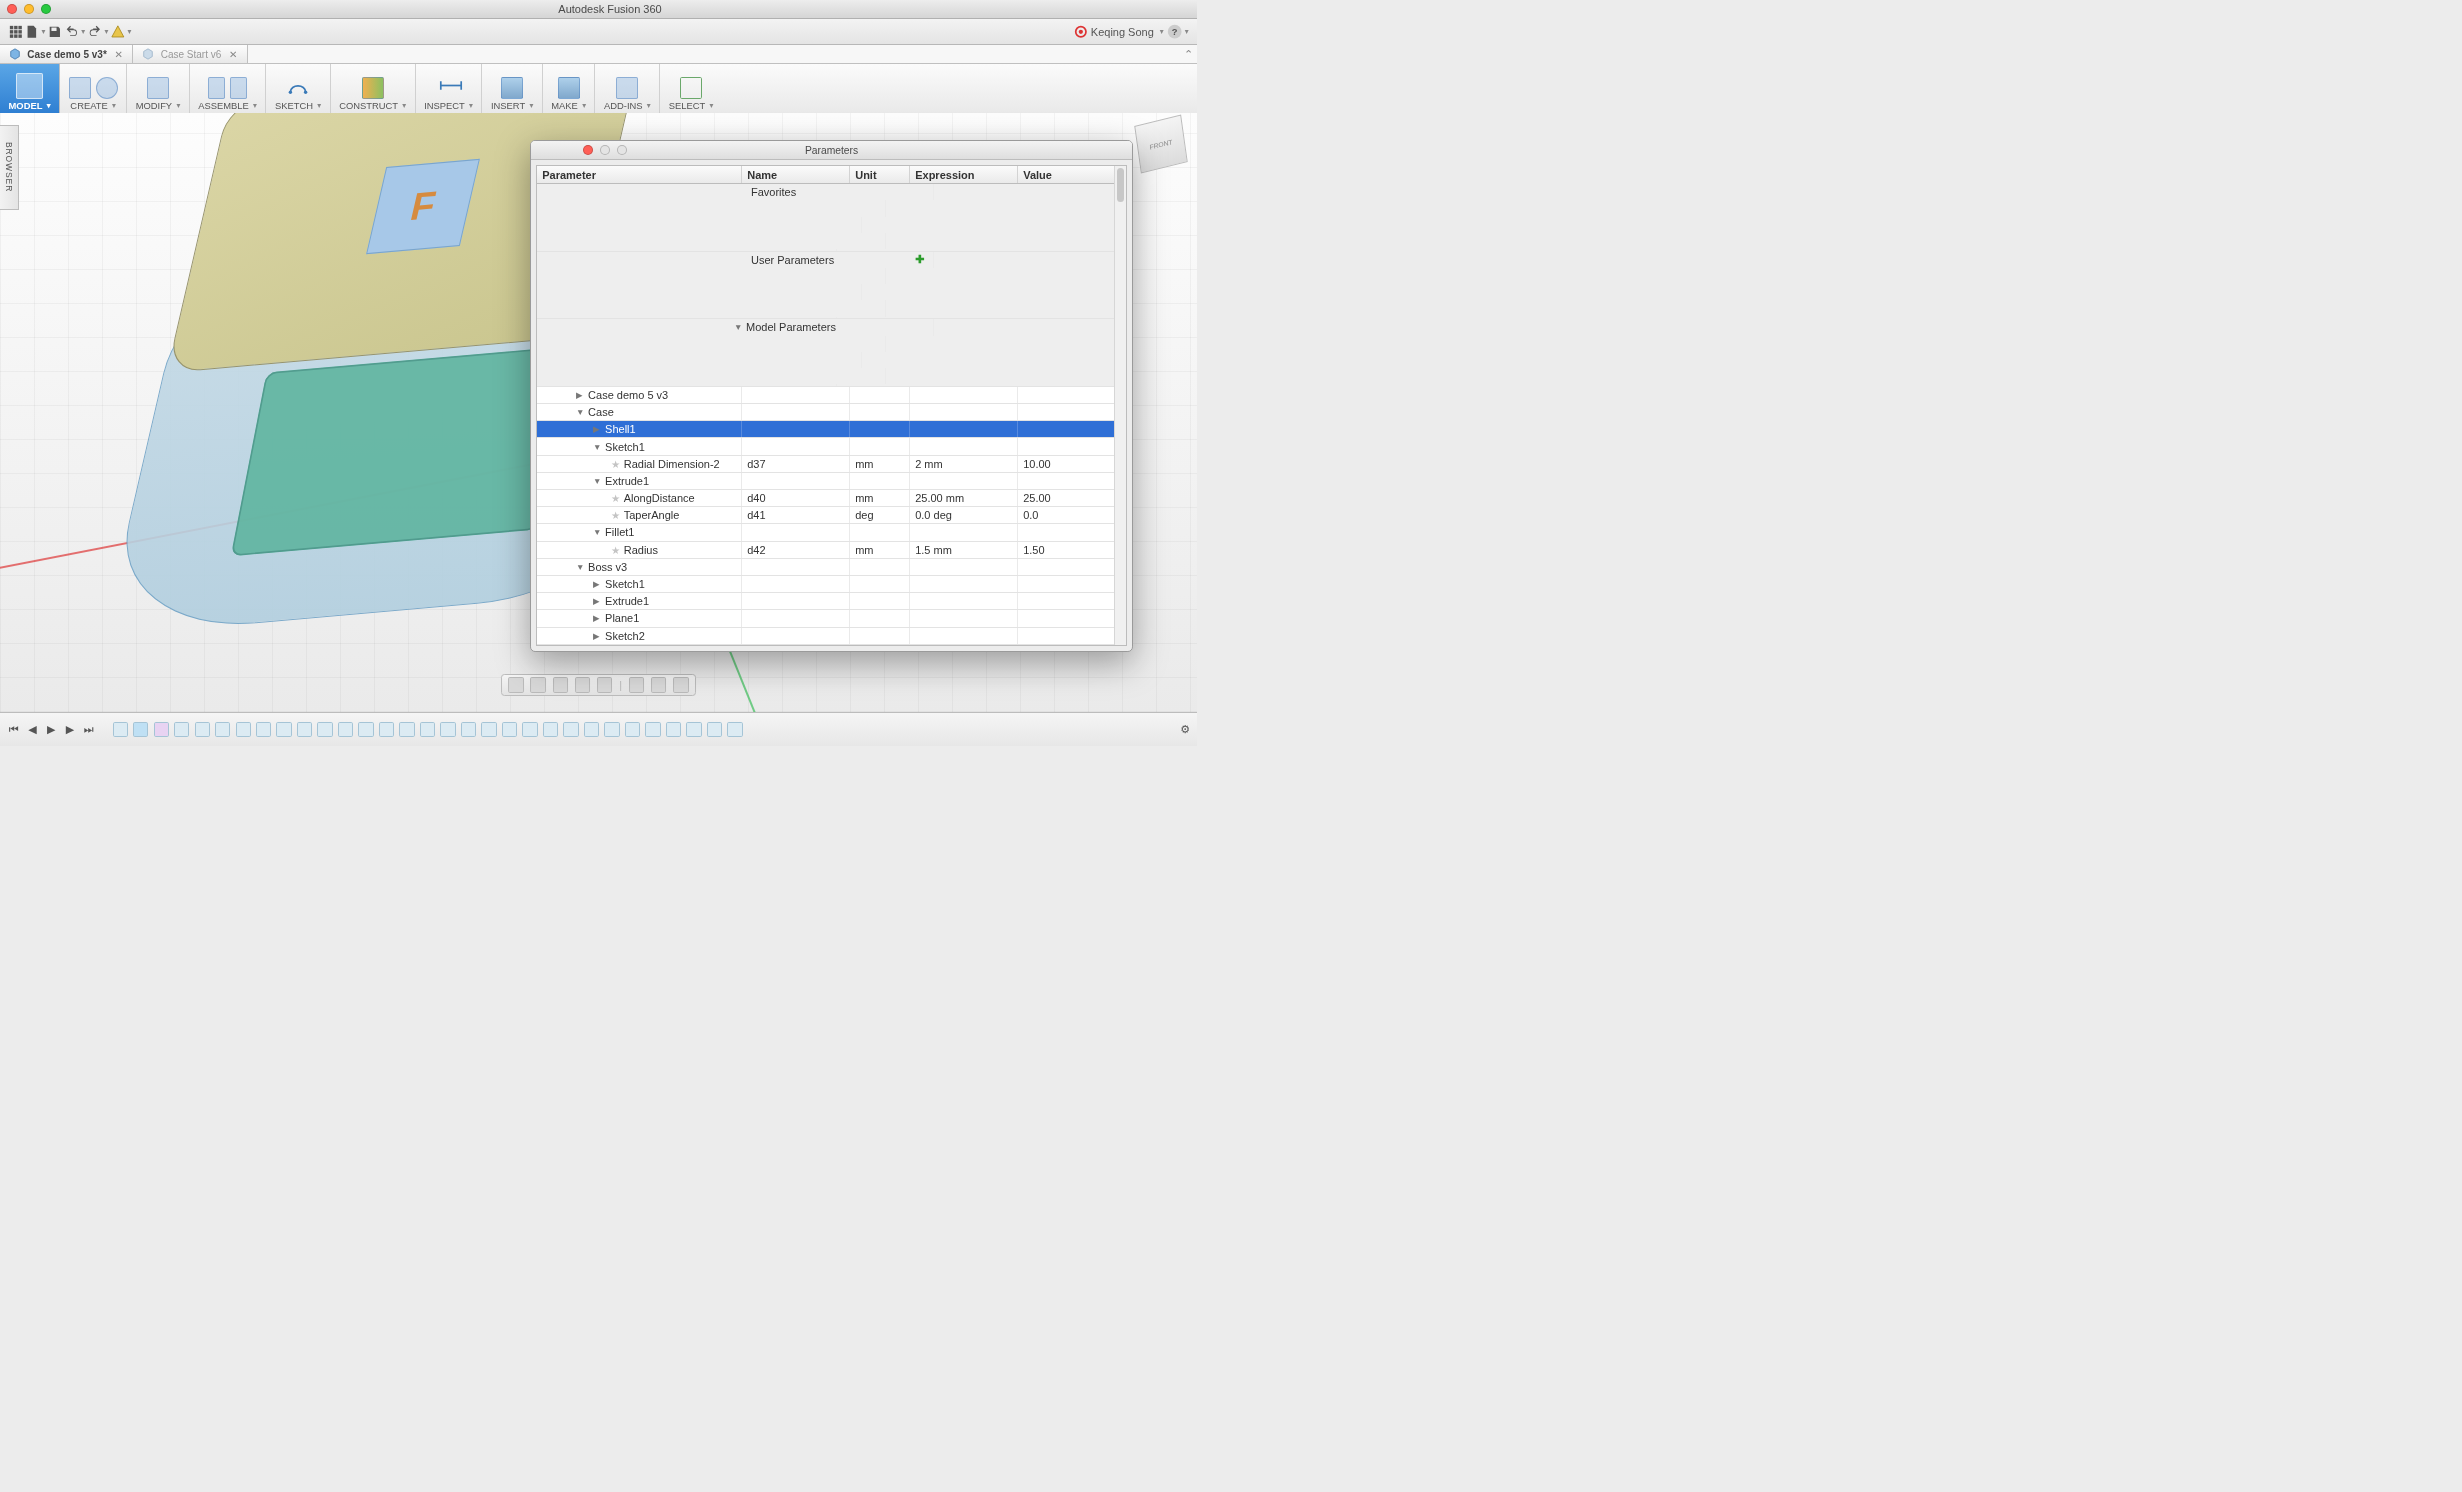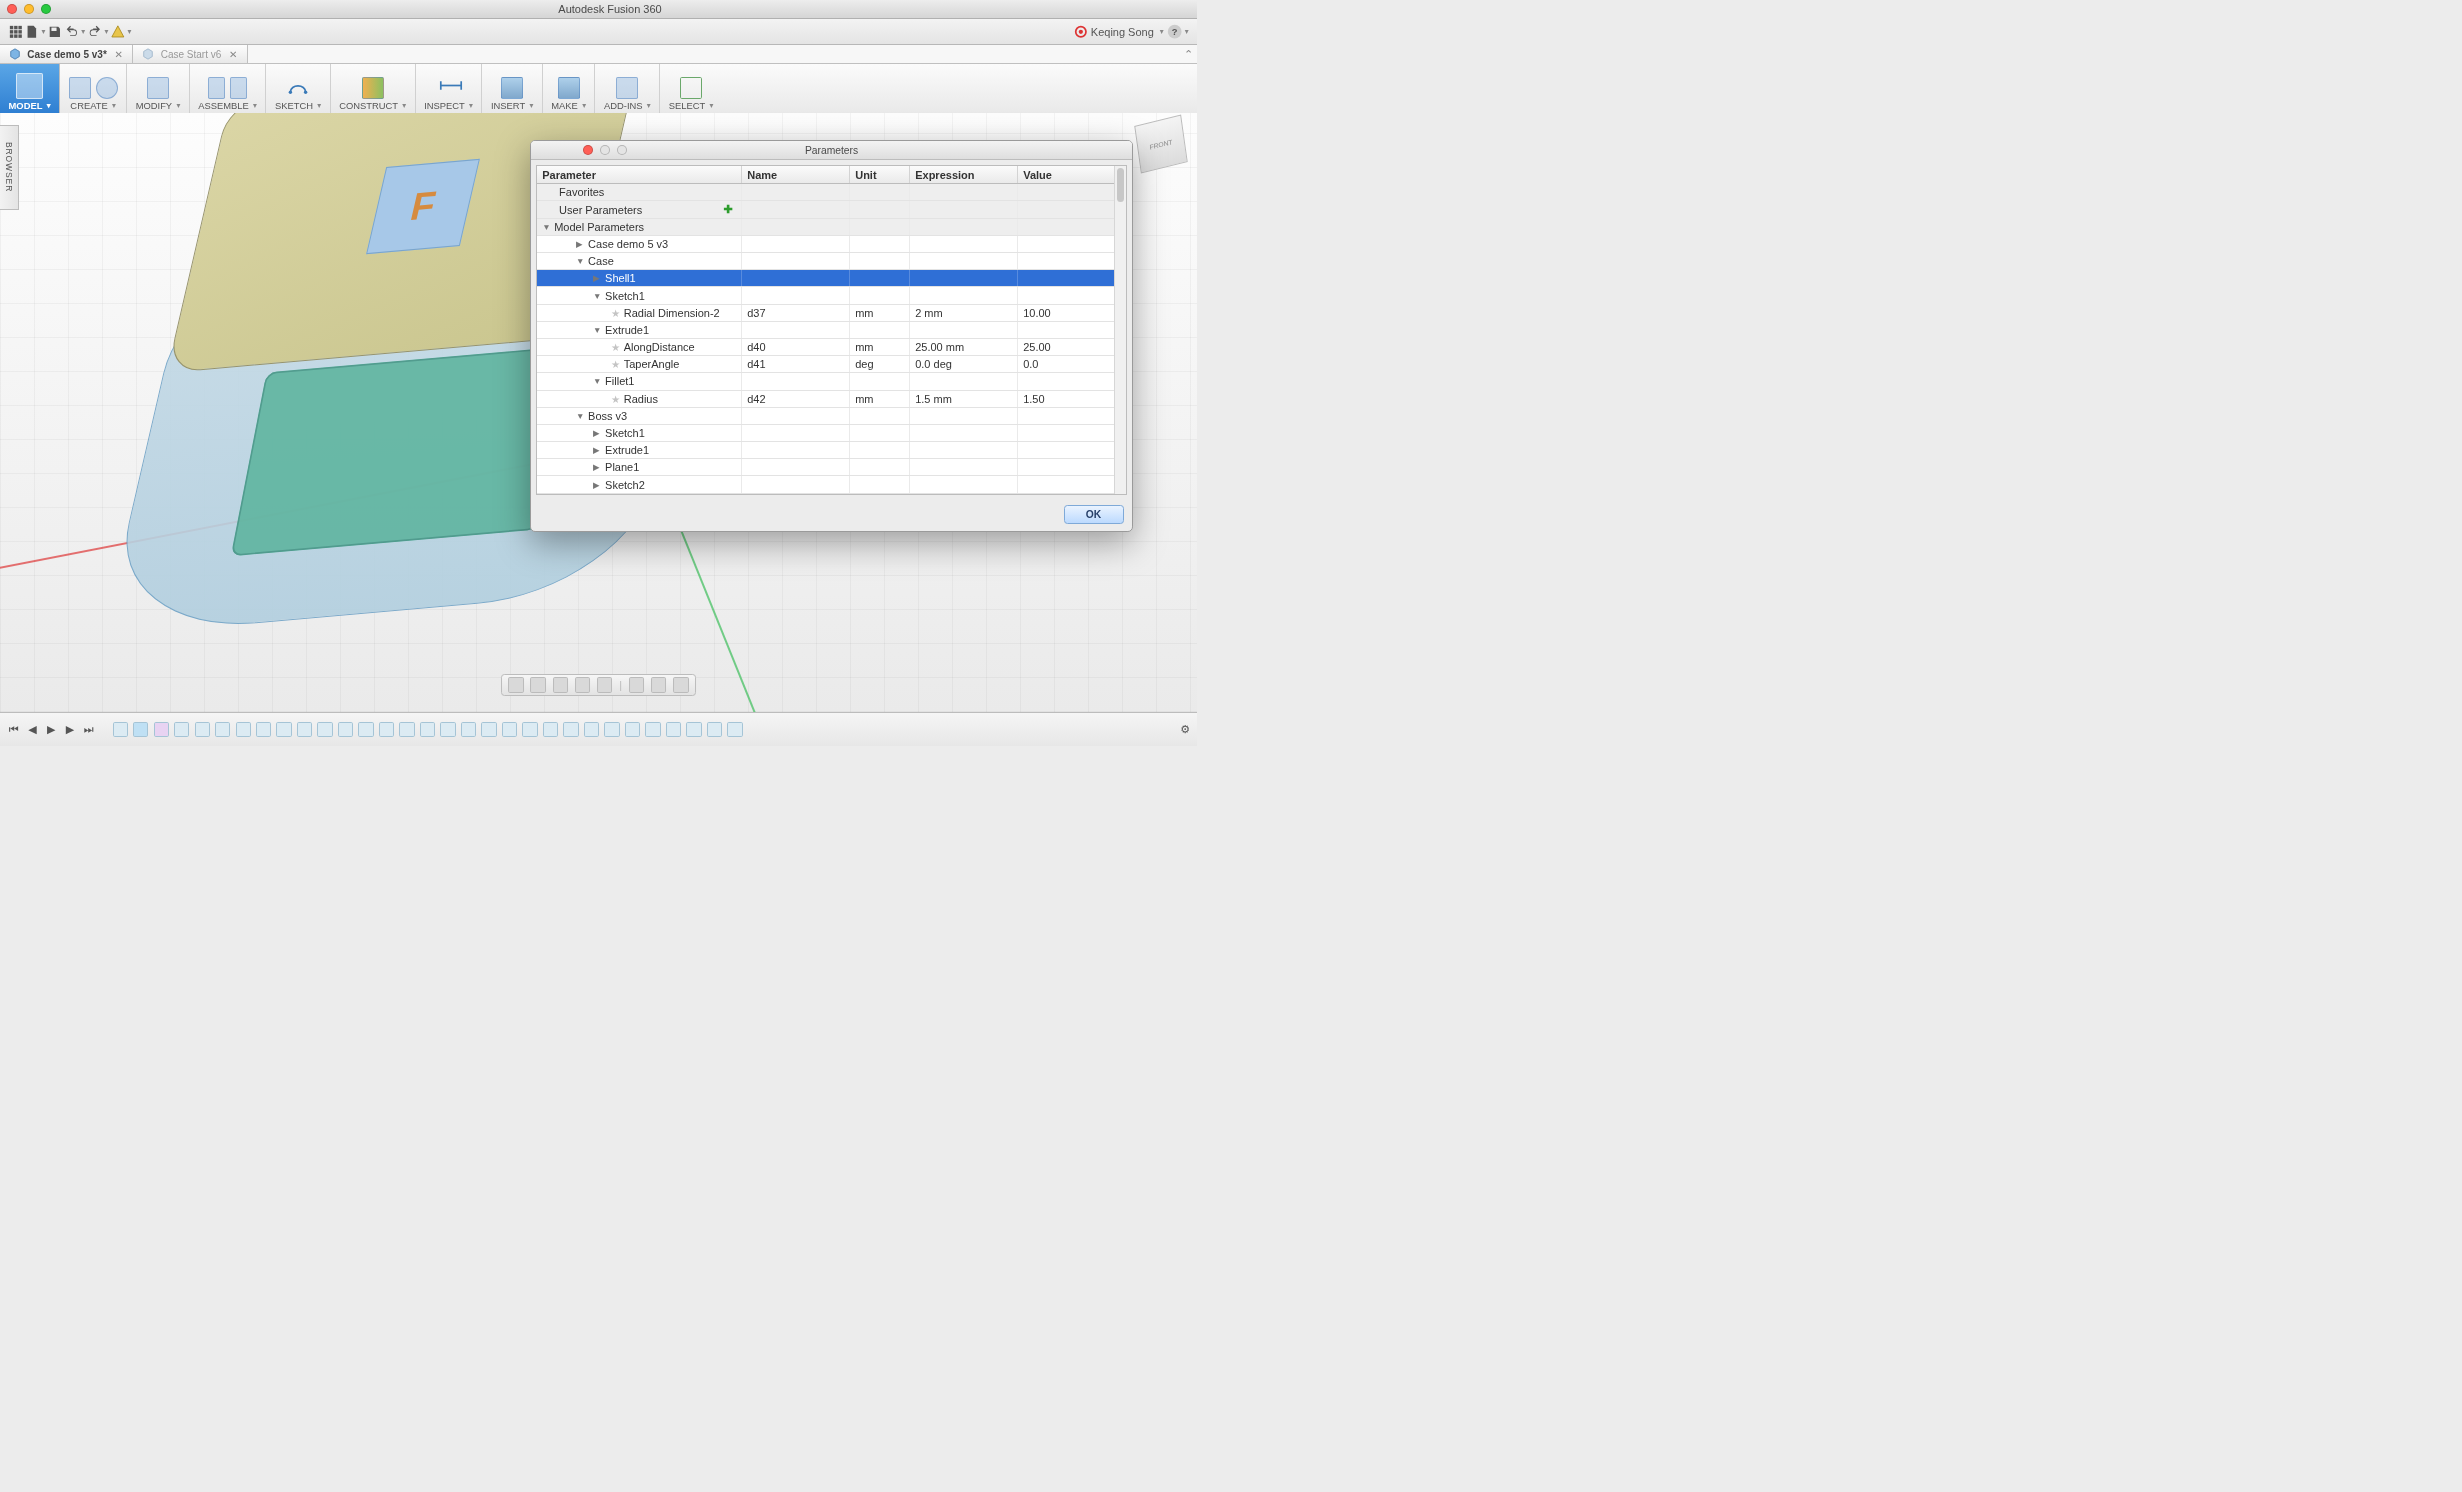--- a/index.html
+++ b/index.html
@@ -232,21 +232,21 @@
   .col-name { width:108px; }
   .col-unit { width:60px; }
   .col-expr { width:108px; }
   .col-value { flex:1; }
   .param-row {
     display:flex; font-size:11px;
     border-bottom:0.9px solid #e3e3e3;
     min-height:16.2px; align-items:center;
   }
   .param-row > div { padding:0.9px 5.1px; border-right:0.9px solid #eaeaea; height:16.2px; display:flex; align-items:center;}
-  .param-row.header-row { background:#eeeeee; font-weight:normal;}
+  .param-row.header-row { background:#eeeeee; font-weight:normal;flex-direction:column;}
   .param-row.selected { background:#2f6fd6; color:#fff; }
   .param-row.selected > div { border-right-color: rgba(255,255,255,0.2);}
   .twisty { display:inline-block; width:10.3px; color:#777; font-size:8.5px; margin-right:1.7px;}
   .star { color:#c4c4c4; font-size:10.3px; margin-right:3.4px;}
   .plus-green { color:#2c9c2c; font-weight:bold; margin-left:auto; margin-right:3.4px; }
   .param-scroll { position:absolute; right:0; top:0; bottom:0; width:12px; background:#f0f0f0; border-left:0.9px solid #d6d6d6;}
   .param-scroll-thumb { position:absolute; left:1.7px; right:1.7px; top:1.7px; height:34px; background:#c7c7c7; border-radius:5.1px;}
   .dialog-footer { display:flex; justify-content:flex-end; padding:5.1px 8.5px 6.8px; }
   .ok-btn {
     width:60px; height:19px;
@@ -699,19 +699,14 @@
             <div class="col-unit"></div>
             <div class="col-expr"></div>
             <div class="col-value"></div>
           </div>
         </div>
       <div class="param-scroll">
         <div class="param-scroll-thumb"></div>
       </div>
     </div>
   </div>
-  <div class="dialog-footer">
-    <div class="ok-btn">
-      <span>OK</span>
-    </div>
-  </div>
 </div>
 
 
 </body></html>

